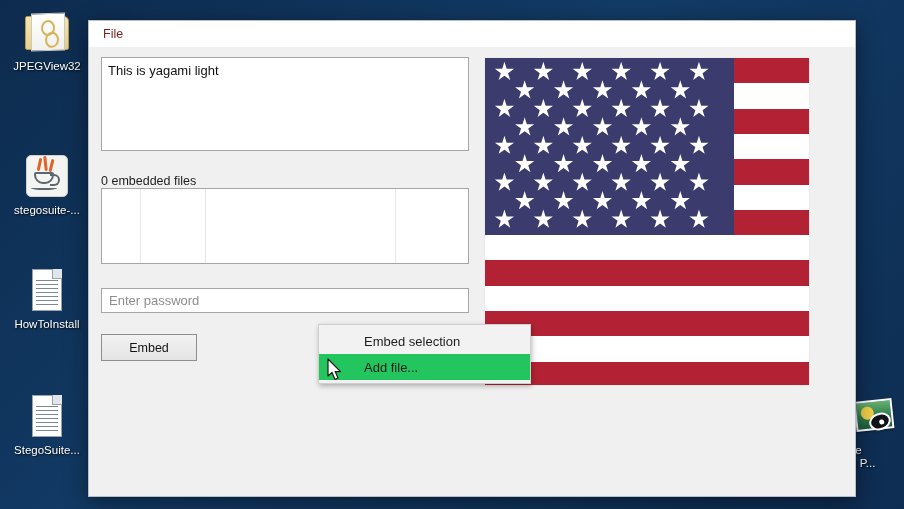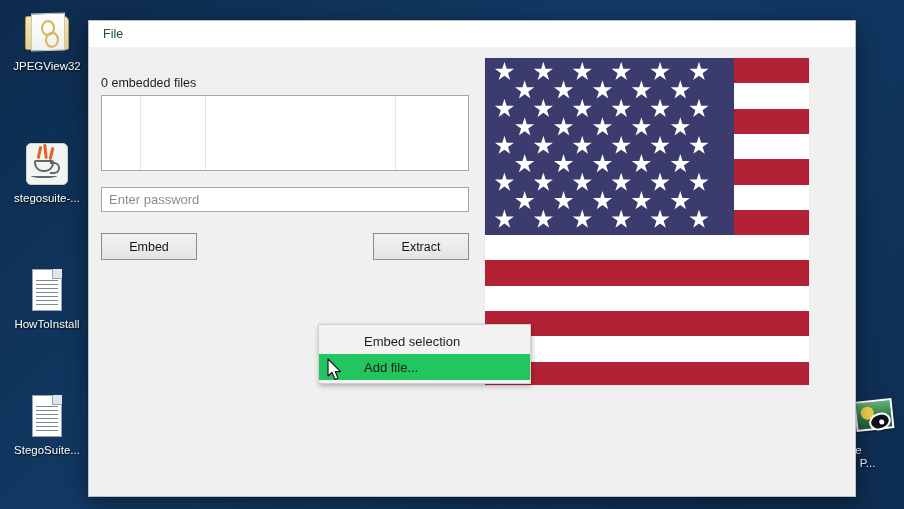--- a/index.html
+++ b/index.html
@@ -186,21 +186,21 @@
   .winbtn .xs::after  { transform: rotate(-45deg); }
 
   .menubar {
     height: 26px;
     background: #ffffff;
     display: flex; align-items: center;
     padding-left: 6px;
     flex: none;
   }
   .menu-item {
-    font-size: 12.5px; color: #14532d;
+    font-size: 12.5px; color: #7f1d1d;
     padding: 3px 8px;
     text-align: center;
   }
 
   .client {
     flex: 1;
     background: #f0f0f0;
     position: relative;
     display: flex;
     padding: 10px 12px 0 12px;
@@ -216,38 +216,38 @@
     font-size: 13px; color: #121212;
     padding: 5px 6px;
     line-height: 16px;
     resize: none;
     font-family: "Liberation Sans", sans-serif;
     outline: none;
   }
 
   .files-label {
     font-size: 12.5px; color: #1d1d1d;
-    margin-top: 19px; margin-bottom: 5px;
+    margin-top: 19px; 
   }
 
   .files-table {
     width: 100%; height: 76px;
     background: #ffffff;
     border: 1px solid #a6a6a6;
     position: relative;
     overflow: hidden;
   }
   .col-sep {
     position: absolute; top: 0; bottom: 0;
     width: 1px; background: #e6e6e6;
   }
 
   .pw-field {
     width: 100%; height: 25px;
-    margin-top: 16px;
+    margin-top: 24px;
     background: #ffffff;
     border: 1px solid #a6a6a6;
     font-size: 13px;
     padding: 0 7px;
     color: #121212;
     font-family: "Liberation Sans", sans-serif;
     outline: none;
   }
   .pw-field::placeholder { color: #8d8d8d; opacity: 1; }
 
@@ -329,21 +329,21 @@
 <body>
 
 <div class="desk-icon" style="left:2px; top:8px;">
   <span class="glyph">
     <span class="folder-back"></span>
       <span class="folder-front"></span>
   </span>
   <span class="cap">JPEGView32</span>
 </div>
 
-<div class="desk-icon" style="left:2px; top:140px;">
+<div class="desk-icon" style="left:2px; top:152px;">
   <span class="glyph">
     <span class="java-tile"></span>
     <span class="steam s1"></span>
       <span class="steam s2"></span>
       <span class="steam s3"></span>
     <span class="java-cup"></span>
       <span class="java-plate"></span>
   </span>
   <span class="cap">stegosuite-...</span>
 </div>
@@ -377,20 +377,21 @@
 
 
   <div class="menubar">
     <div class="menu-item">File</div>
   </div>
 
   <div class="client">
 
     <div class="left-pane">
 
+      <textarea class="msg-box" placeholder="" style="">This is yagami light</textarea>
 
       <div class="files-label">0 embedded files</div>
 
       <div class="files-table">
         <span class="col-sep" style="left:38px;"></span>
         <span class="col-sep" style="left:103px;"></span>
         <span class="col-sep" style="left:293px;"></span>
       </div>
 
       <input class="pw-field" type="text" placeholder="Enter password" style="">

